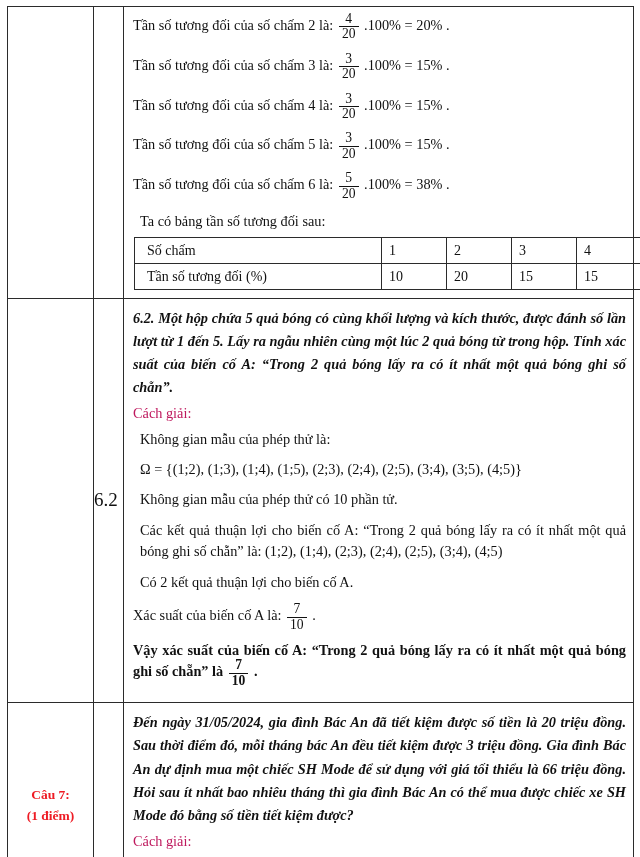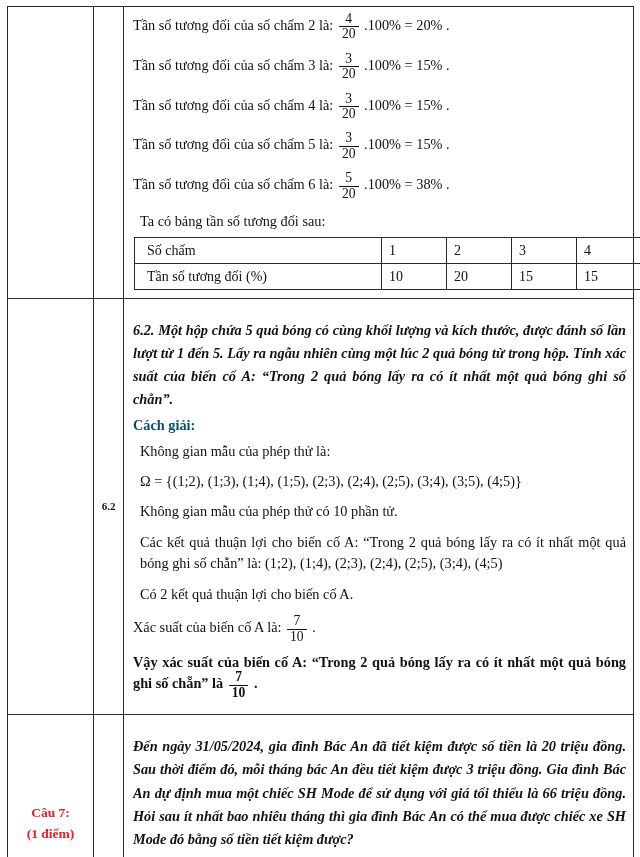--- a/index.html
+++ b/index.html
@@ -30,42 +30,41 @@
 
   .cell-label{
     text-align:center;
     vertical-align:middle !important;
     color:#ee1c25;
     font-weight:bold;
     font-size:13.5px;
     line-height:1.55;
   }
   .cell-num{
-    text-align:center;
     vertical-align:middle !important;
-    font-weight:bold;
-    font-size:11px;
+    font-weight:normal;
+    font-size:19px;
   }
   .cell-body{
     padding:5px 7px 6px 9px !important;
     font-size:14.3px;
     line-height:1.5;
   }
 
   
   .line{margin:0 0 3px 7px;}
   .line.sp{margin-bottom:9px;}
   .q-stmt{
     font-weight:bold;font-style:italic;
     text-align:justify;
     line-height:1.62;
-    margin:15px 0 4px 0;
+    margin:3px 0 4px 0;
   }
   .red-head{
-    color:#0c4a6e;font-weight:bold;
+    color:#be185d;font-weight:normal;
     margin:1px 0 4px 0;
   }
   .just{text-align:justify;}
   .ital{font-style:italic;}
 
   
   .frac{
     display:inline-block;
     vertical-align:-0.62em;
     text-align:center;

